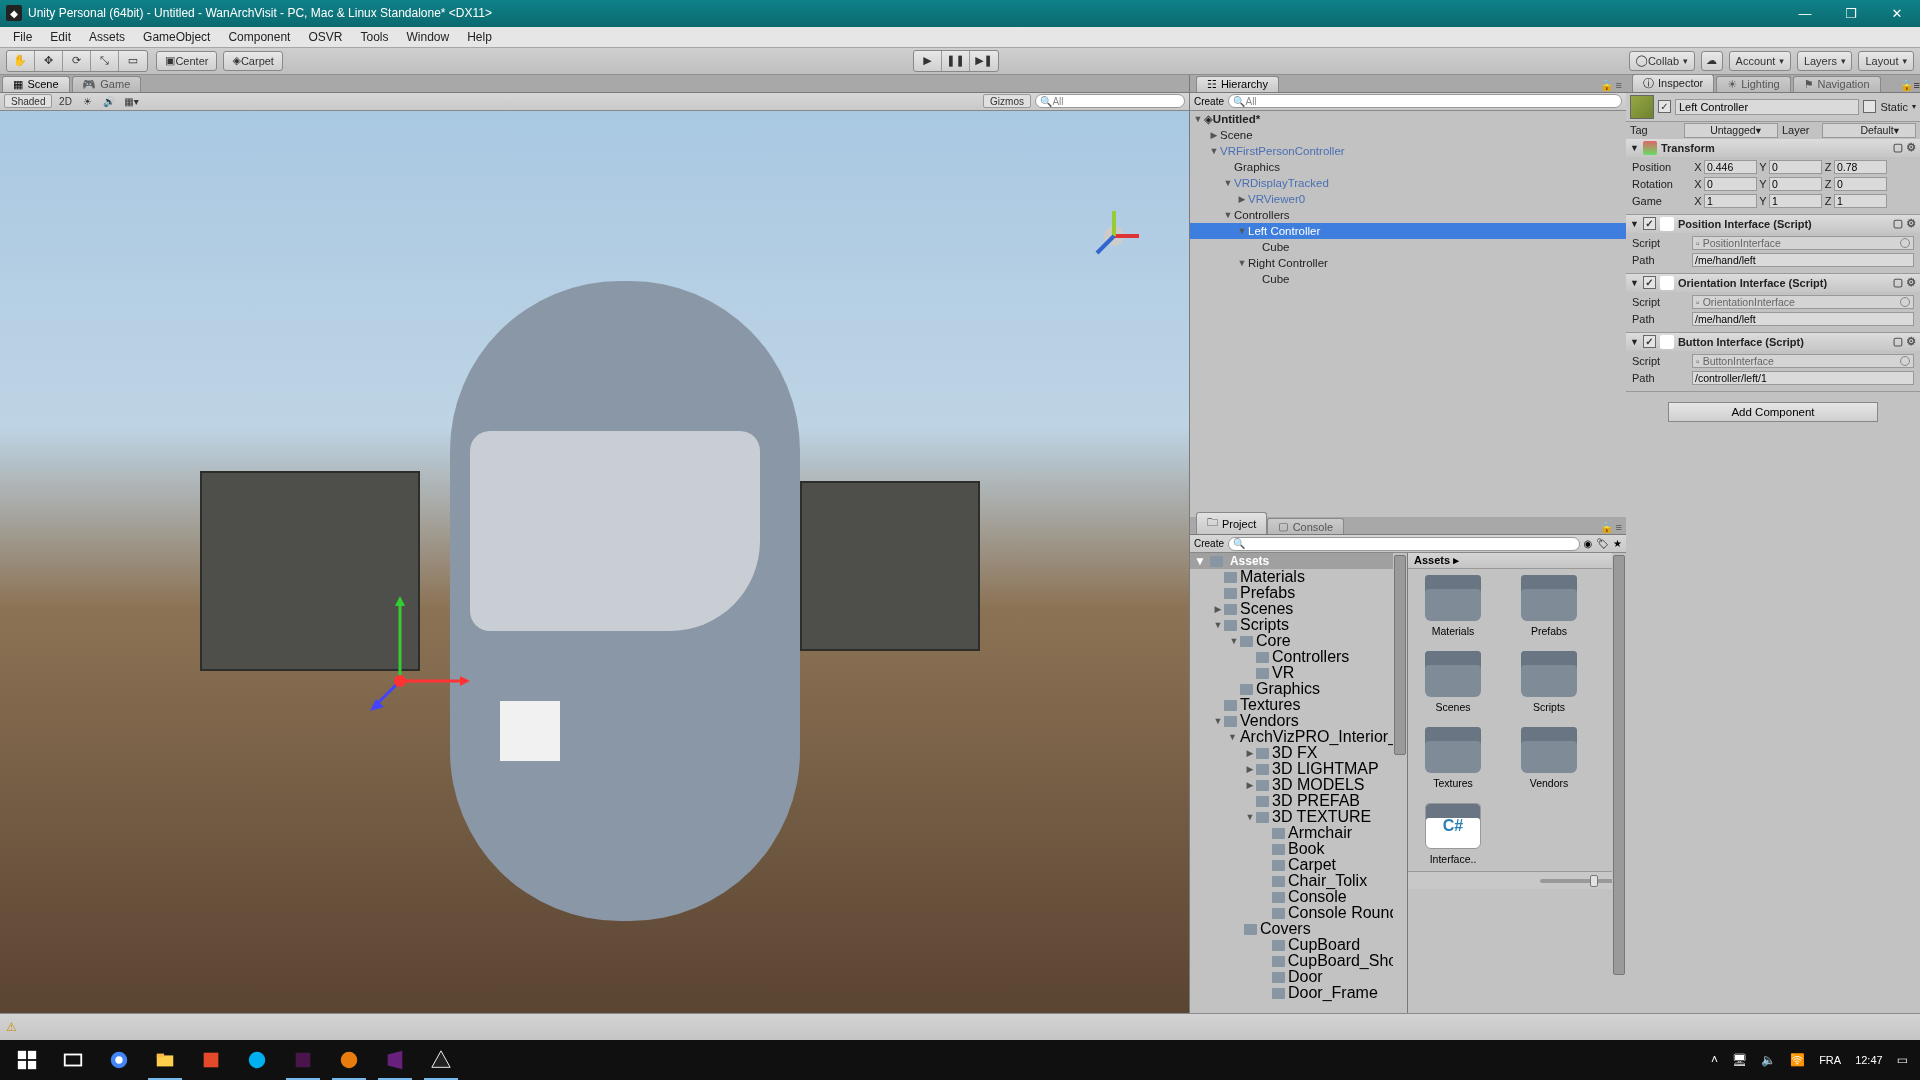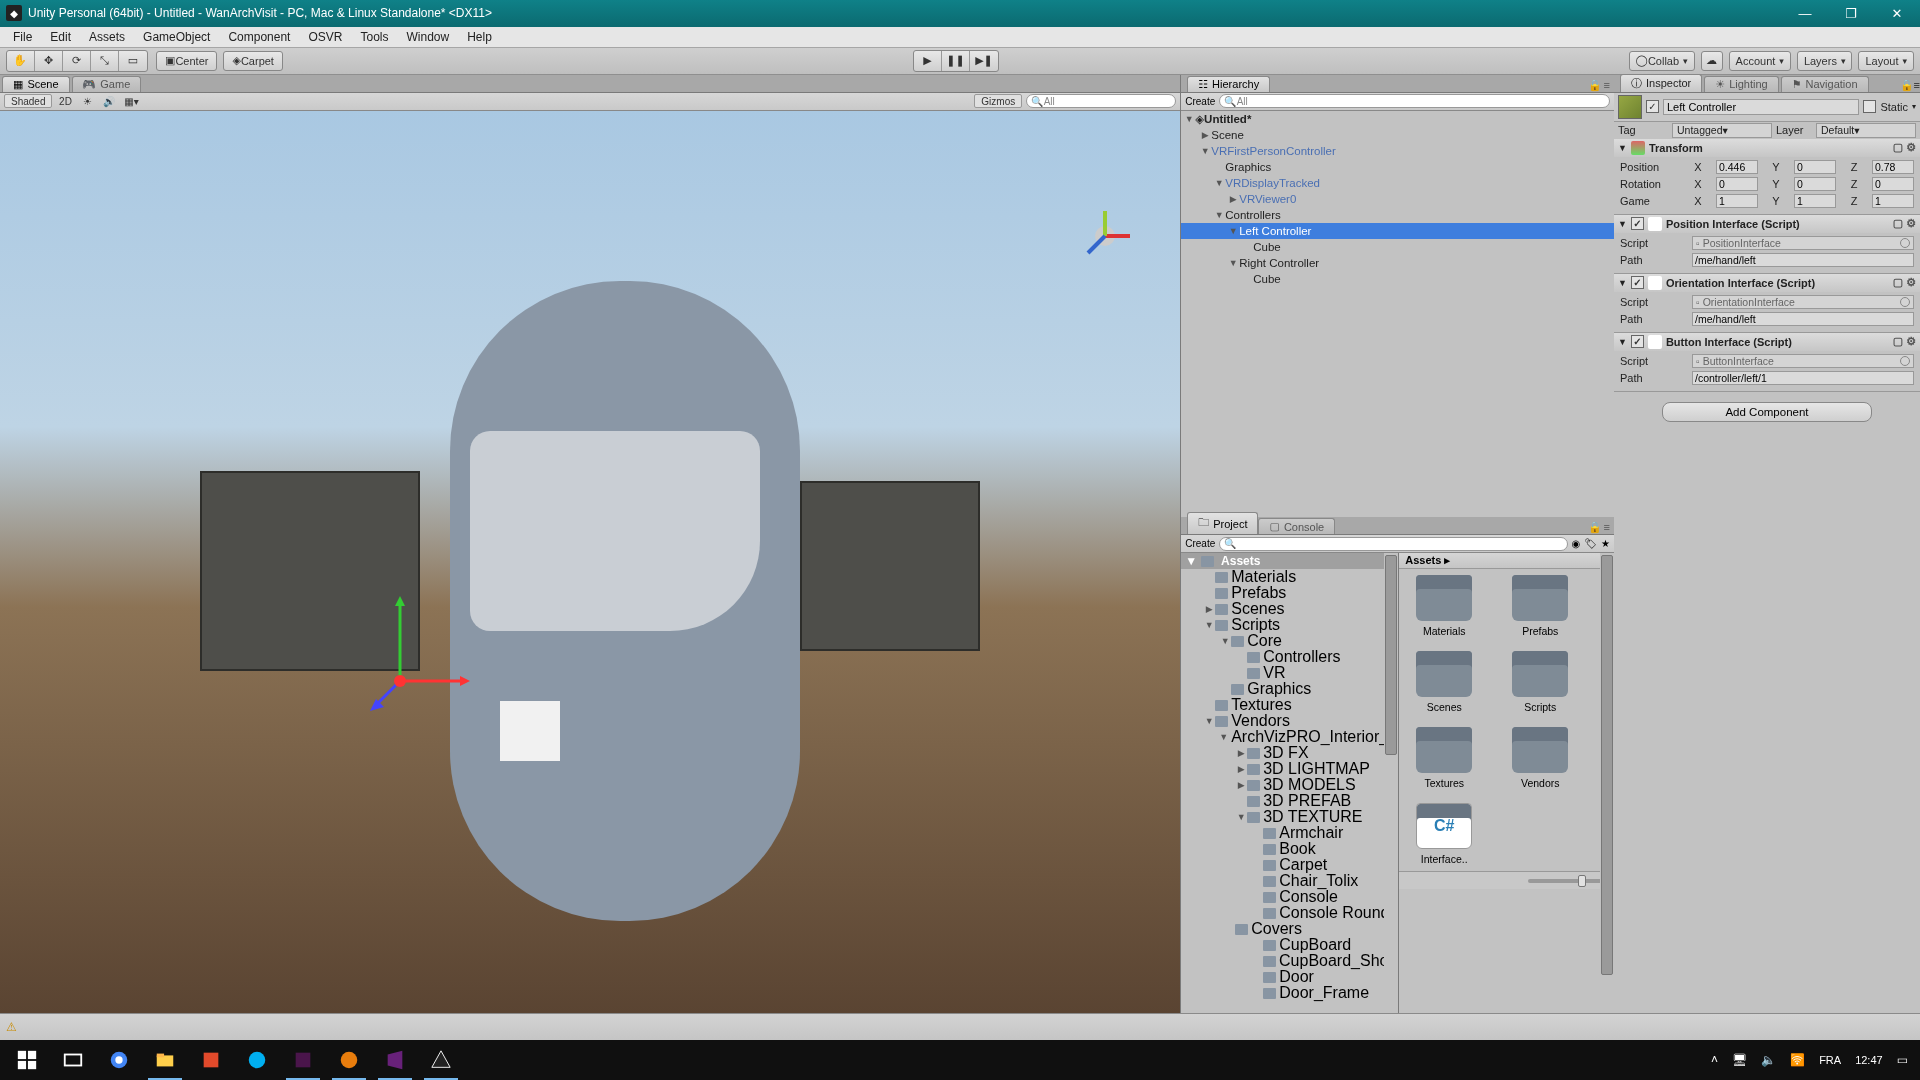--- a/index.html
+++ b/index.html
@@ -53,33 +53,33 @@
 
 
 .inspector-panel { flex:1; display:flex; flex-direction:column; font-size:11px; color:#222;}
 .insp-tabs { height:18px; background:#a8a8a8; display:flex; align-items:flex-end; padding-left:6px; font-size:11px; border-bottom:1px solid #7a7a7a; gap:2px;}
 .insp-body { flex:1; background:#c2c2c2; overflow:auto; }
 .insp-header { display:flex; align-items:center; padding:2px 4px; gap:4px; border-bottom:1px solid #999; background:#c8c8c8;}
 .insp-header .cube3 { width:24px; height:24px; background:linear-gradient(135deg,#96a743,#6f8330); border:1px solid #666;}
 .insp-header input[type=text]{ flex:1; background:#dadada; border:1px solid #999; font-size:11px; padding:1px 3px;}
 .insp-row { display:flex; align-items:center; padding:1px 4px; gap:4px;}
 .insp-label { width:50px; }
-.insp-sel { flex:1; background:#d4d4d4; border:1px solid #999; font-size:10.5px; padding:0 4px; height:15px; display:flex; align-items:center; justify-content:flex-start;}
+.insp-sel { flex:1; background:#d4d4d4; border:1px solid #999; font-size:10.5px; padding:0 16px; height:15px; display:flex; align-items:center; justify-content:flex-end;}
 .component { border-bottom:1px solid #999;}
 .comp-hdr { display:flex; align-items:center; background:linear-gradient(#dcdcdc,#c6c6c6); padding:2px 4px; font-weight:bold; gap:4px;}
 .comp-hdr .fold { font-size:9px;}
 .comp-hdr .cicon { width:14px; height:14px; background:#888; border-radius:2px;}
 .comp-hdr .gear { margin-left:auto; font-size:11px; color:#555;}
 .comp-body { padding:2px 6px 4px 6px;}
-.field-row { display:flex; align-items:center; height:17px; gap:12px;}
+.field-row { display:flex; align-items:center; height:17px; gap:0;}
 .field-row .fl { width:60px; }
 .field-row .ax { width:12px; text-align:center;}
-.field-row input { width:42px; background:#dadada; border:1px solid #999; font-size:10.5px; padding:0 2px; height:14px;}
+.field-row input { width:53px; background:#dadada; border:1px solid #999; font-size:10.5px; padding:0 2px; height:14px;}
 .field-row.full input { flex:1; width:auto;}
-.add-comp { margin:10px auto; display:block; width:210px; padding:3px; background:linear-gradient(#e6e6e6,#cfcfcf); border:1px solid #888; border-radius:8px; font-size:11.5px; text-align:center;}
+.add-comp { margin:10px auto; display:block; width:210px; padding:3px; background:linear-gradient(#e6e6e6,#cfcfcf); border:1px solid #888; border-radius:0; font-size:11.5px; text-align:center;}
 .readonly-field { flex:1; background:#d4d4d4; border:1px solid #999; font-size:10.5px; padding:0 3px; height:14px; display:flex; align-items:center; justify-content:space-between; color:#666;}
 .readonly-field .circ { width:10px; height:10px; border:1px solid #888; border-radius:50%;}
 .project-split { flex:1; display:flex; height:460px;}
 .proj-tree { width:218px; border-right:1px solid #7a7a7a; overflow:auto; background:#c2c2c2; position:relative;}
 .proj-tree-hdr { background:#a0a0a0; color:#fff; font-weight:bold; padding:1px 4px; font-size:12px; display:flex; align-items:center; gap:4px;}
 .t-row { display:flex; align-items:center; height:16px; padding-left:2px;}
 .t-row .arrw{ width:12px; text-align:center; font-size:9px; color:#555;}
 .fold-ic { width:13px; height:11px; background:#8895a3; border-radius:1px; margin-right:3px;}
 .proj-assets { flex:1; background:#c2c2c2; overflow:auto; position:relative;}
 .proj-assets-hdr { background:linear-gradient(#d5d5d5,#c5c5c5); padding:1px 6px; font-weight:bold; font-size:11px; border-bottom:1px solid #999;}

